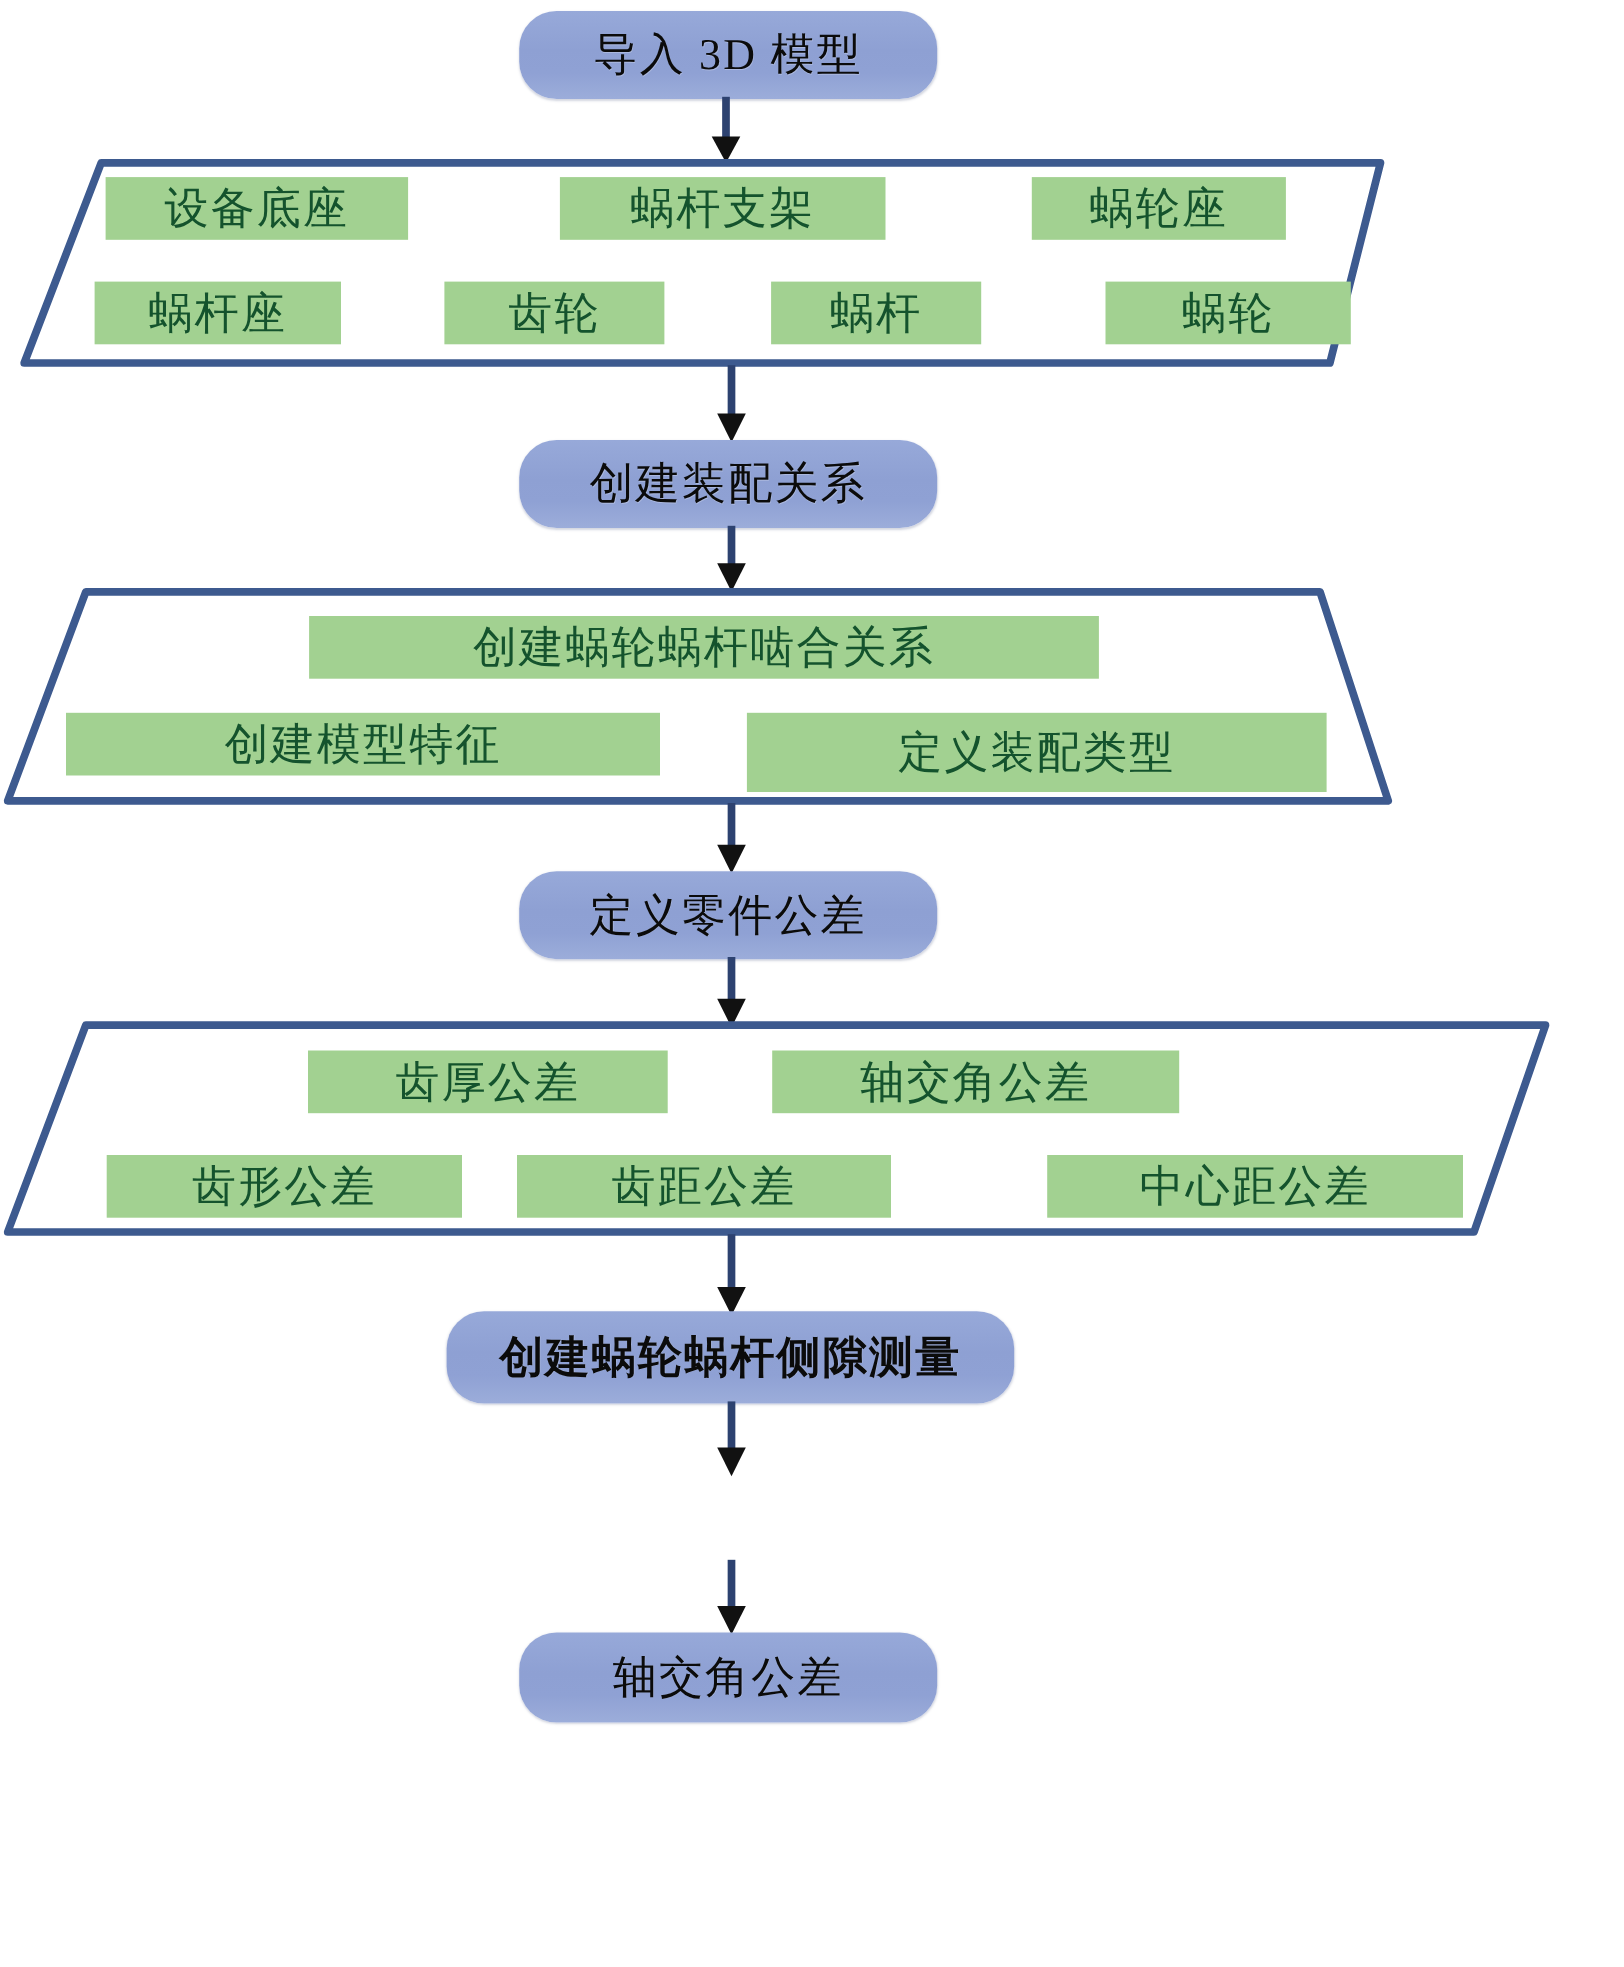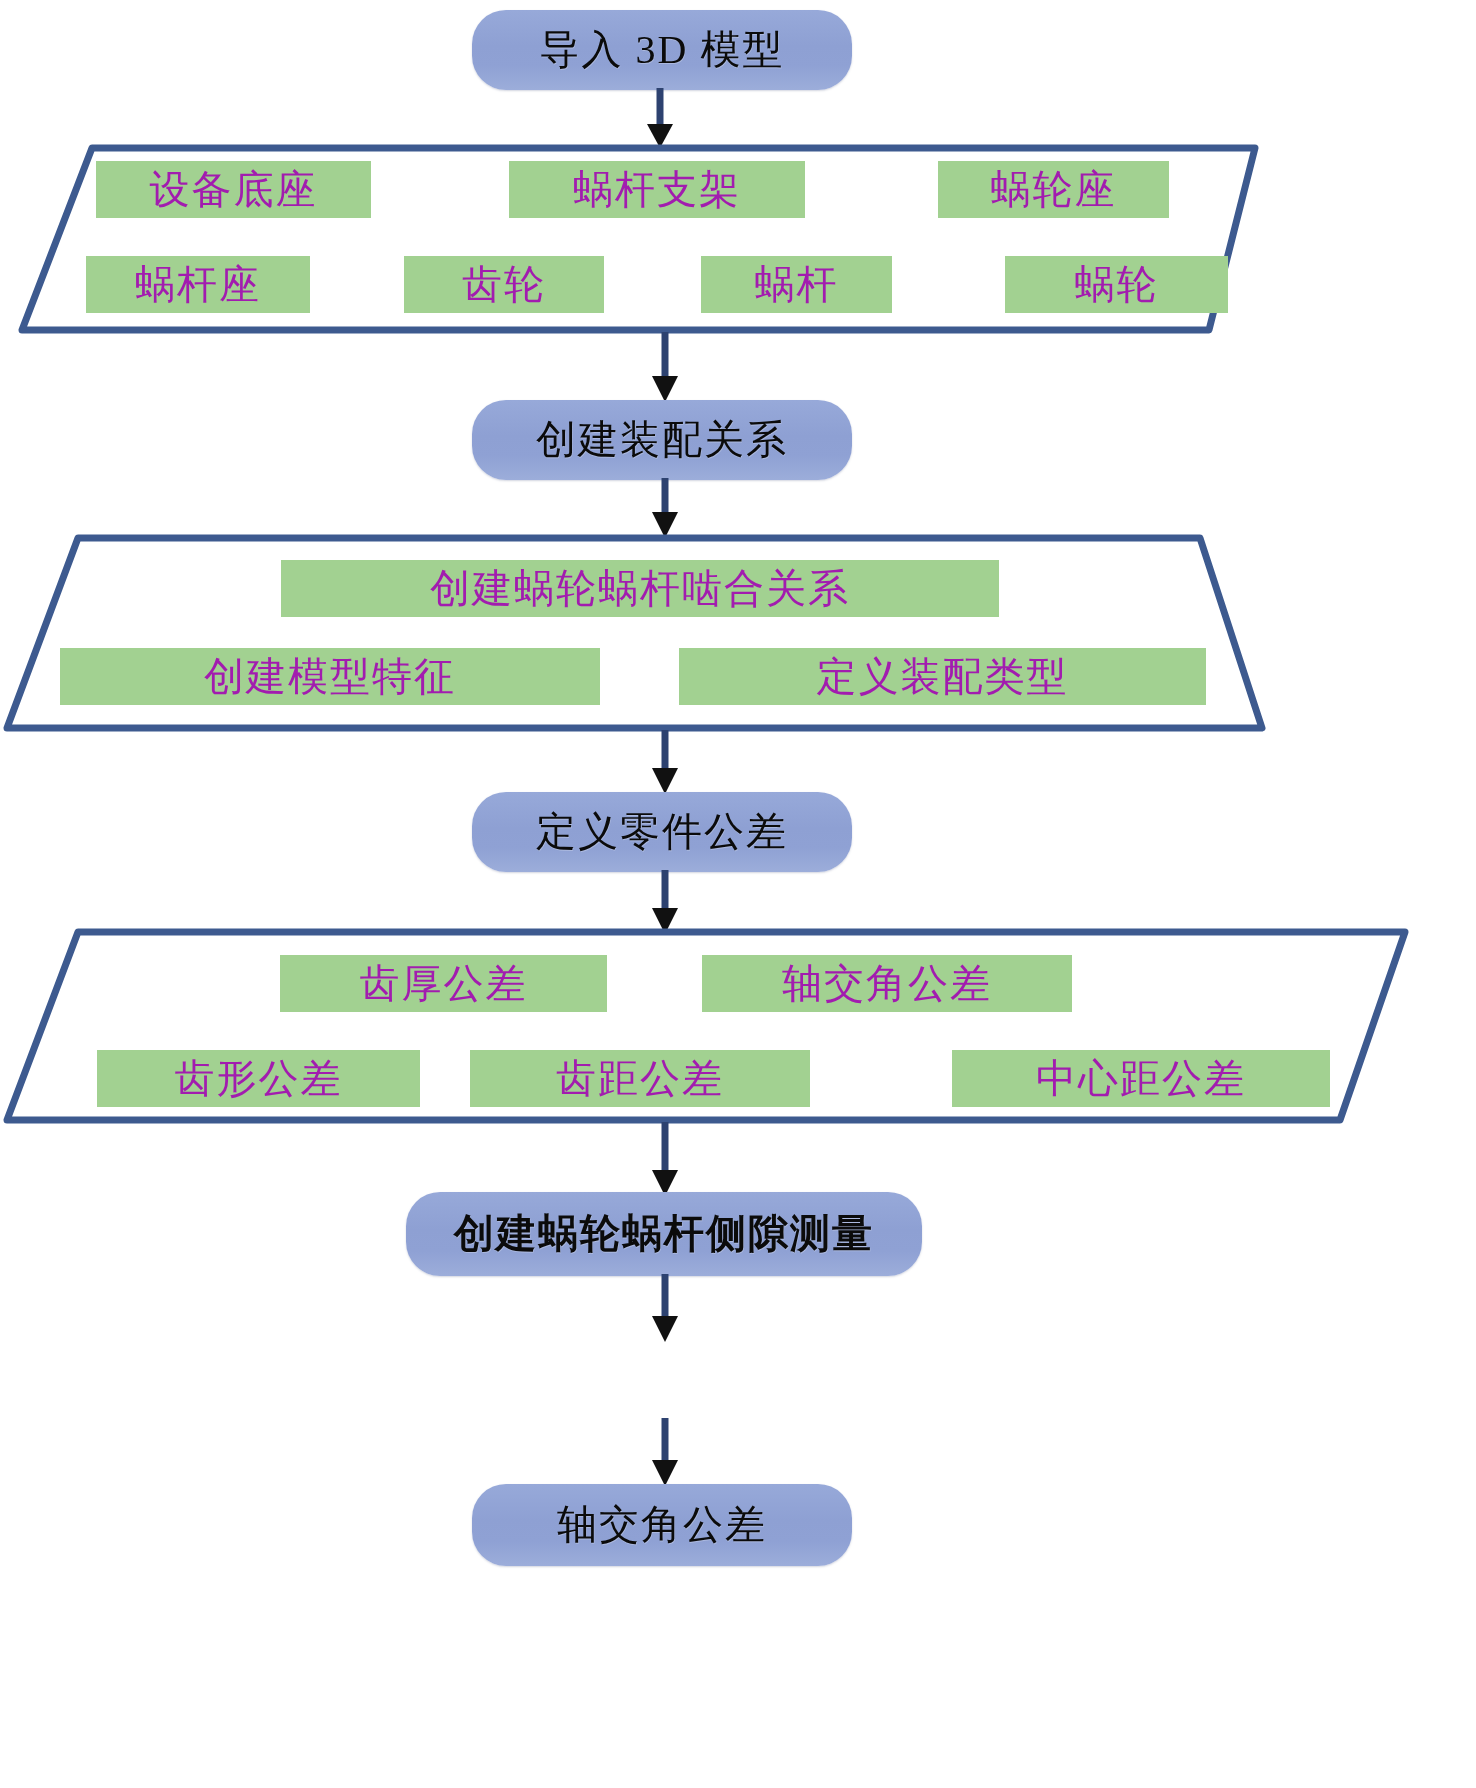--- a/index.html
+++ b/index.html
@@ -41,21 +41,21 @@
   }
 
   
   .chip {
     position: absolute;
     box-sizing: border-box;
     display: flex;
     align-items: center;
     justify-content: center;
     background: #a2d191;
-    color: #a21caf;
+    color: #14532d;
     white-space: nowrap;
     letter-spacing: 2px;
   }
   .chip-label {
     font-size: 40px;
     line-height: 1;
   }
 
   
   .group {
@@ -136,21 +136,21 @@
       <polygon points="78,4 1200,4 1262,194 7,194" fill="#ffffff" stroke="#3d5a8f" stroke-width="7" stroke-linejoin="round"></polygon>
     </svg>
   </div>
 
   <div class="chip" style="left:281px; top:560px; width:718px; height:57px;">
     <span class="chip-label">创建蜗轮蜗杆啮合关系</span>
   </div>
   <div class="chip" style="left:60px; top:648px; width:540px; height:57px;">
     <span class="chip-label">创建模型特征</span>
   </div>
-  <div class="chip" style="left:679px; top:648px; width:527px; height:57px;">
+  <div class="chip" style="left:679px; top:648px; width:527px; height:72px;">
     <span class="chip-label">定义装配类型</span>
   </div>
 
   <div class="arrow" style="left:645px; top:730px; width:40px; height:66px;">
     <svg width="40" height="66" viewBox="0 0 40 66">
       <line x1="20" y1="0" x2="20" y2="42" stroke="#2d4270" stroke-width="7"></line>
       <polygon points="7,38 33,38 20,64" fill="#111111"></polygon>
     </svg>
   </div>
 

